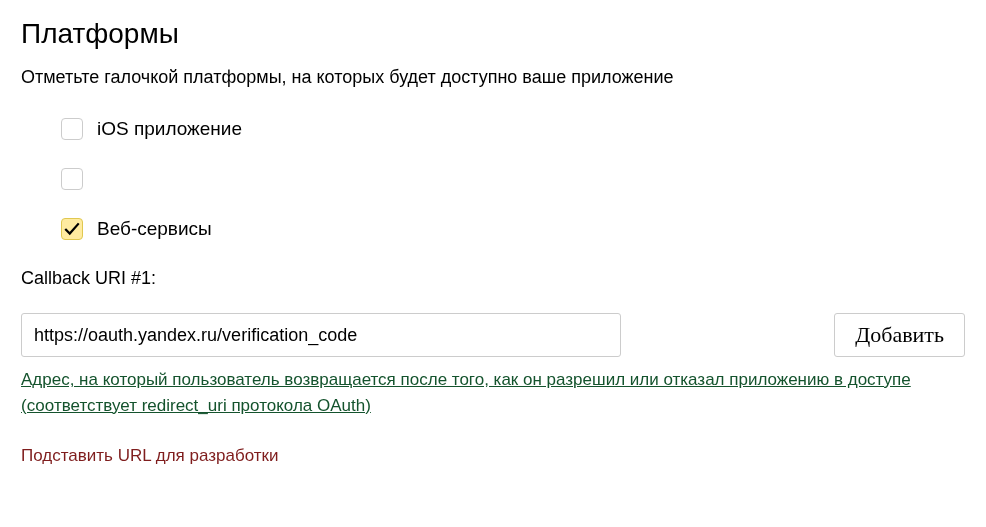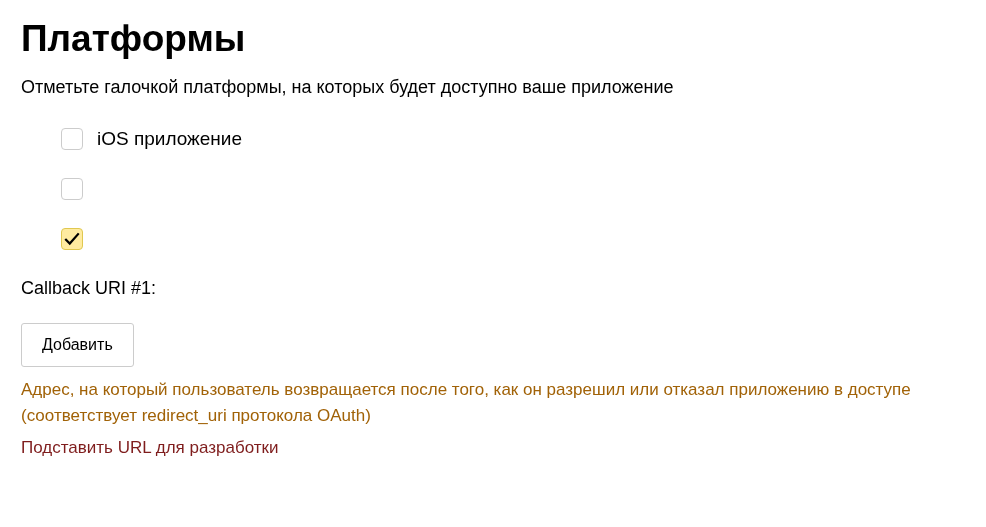--- a/index.html
+++ b/index.html
@@ -8,22 +8,22 @@
       box-sizing: border-box;
     }
     body {
       font-family: Arial, Helvetica, sans-serif;
       background: #fff;
       padding: 18px 21px;
       width: 986px;
       color: #000;
     }
     .heading {
-      font-size: 37px;
-      font-weight: bold;
+      font-size: 28px;
+      font-weight: normal;
       margin-bottom: 8px;
     }
     .subtext {
       font-size: 18px;
       margin-bottom: 30px;
       margin-top: 17px;
     }
     .checkbox-row {
       display: flex;
       align-items: center;
@@ -81,30 +81,31 @@
       font-size: 18px;
       font-family: Arial, Helvetica, sans-serif;
       color: #000;
     }
     .add-button {
       height: 44px;
       padding: 0 20px;
       background: #fff;
       border: 1px solid #ccc;
       border-radius: 3px;
-      font-size: 16px;
-      font-family: Liberation Sans, sans-serif;
+      font-size: 22px;
+      font-family: Liberation Serif, serif;
       cursor: pointer;
       color: #000;
     }
     .help-text {
       font-size: 17px;
-      color: #a16207;
+      color: #14532d;
       line-height: 1.5;
-      margin-bottom: 10px;
+      margin-bottom: 28px;
+      text-decoration: underline;
     }
     .link {
       font-size: 17px;
       color: #7f1d1d;
       cursor: pointer;
     }
   </style>
 </head>
 <body>
 
@@ -124,23 +125,25 @@
     
   </div>
 </div>
 
 <div class="checkbox-row">
   <div class="checkbox checked">
     <svg viewBox="0 0 16 16">
         <path d="M2 8 L6 12 L14 3" stroke="#000" stroke-width="2" fill="none"></path>
       </svg>
   </div>
+  <span class="checkbox-label">Веб-сервисы</span>
 </div>
 
 <div class="field-label">Callback URI #1:</div>
 
 <div class="input-row">
+  <input type="text" class="text-input" value="https://oauth.yandex.ru/verification_code" style="">
   <button class="add-button">Добавить</button>
 </div>
 
 <div class="help-text">Адрес, на который пользователь возвращается после того, как он разрешил или отказал приложению в доступе (соответствует redirect_uri протокола OAuth)</div>
 
 <div class="link">Подставить URL для разработки</div>
 
 </body></html>

